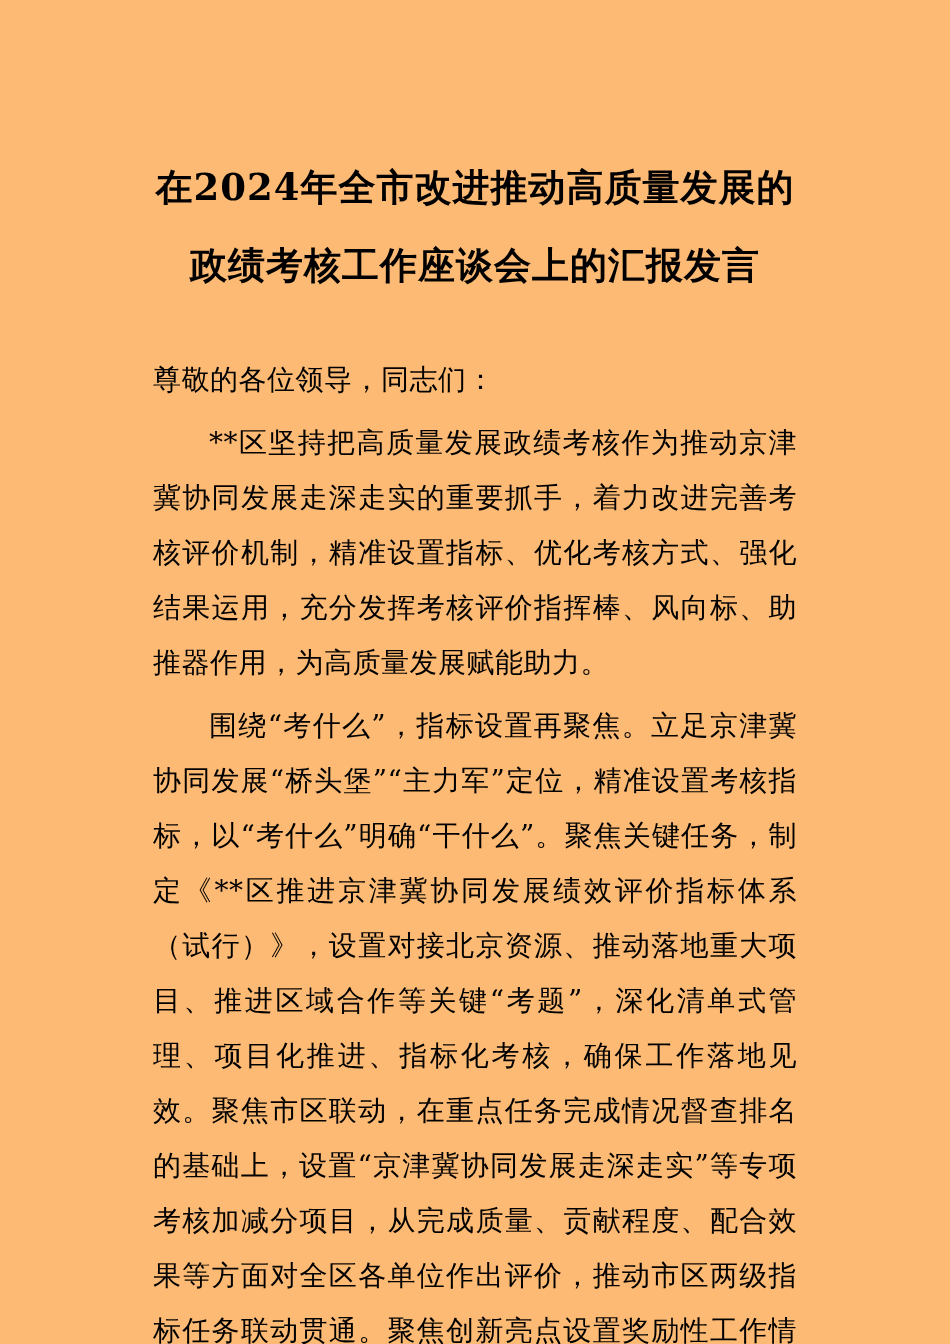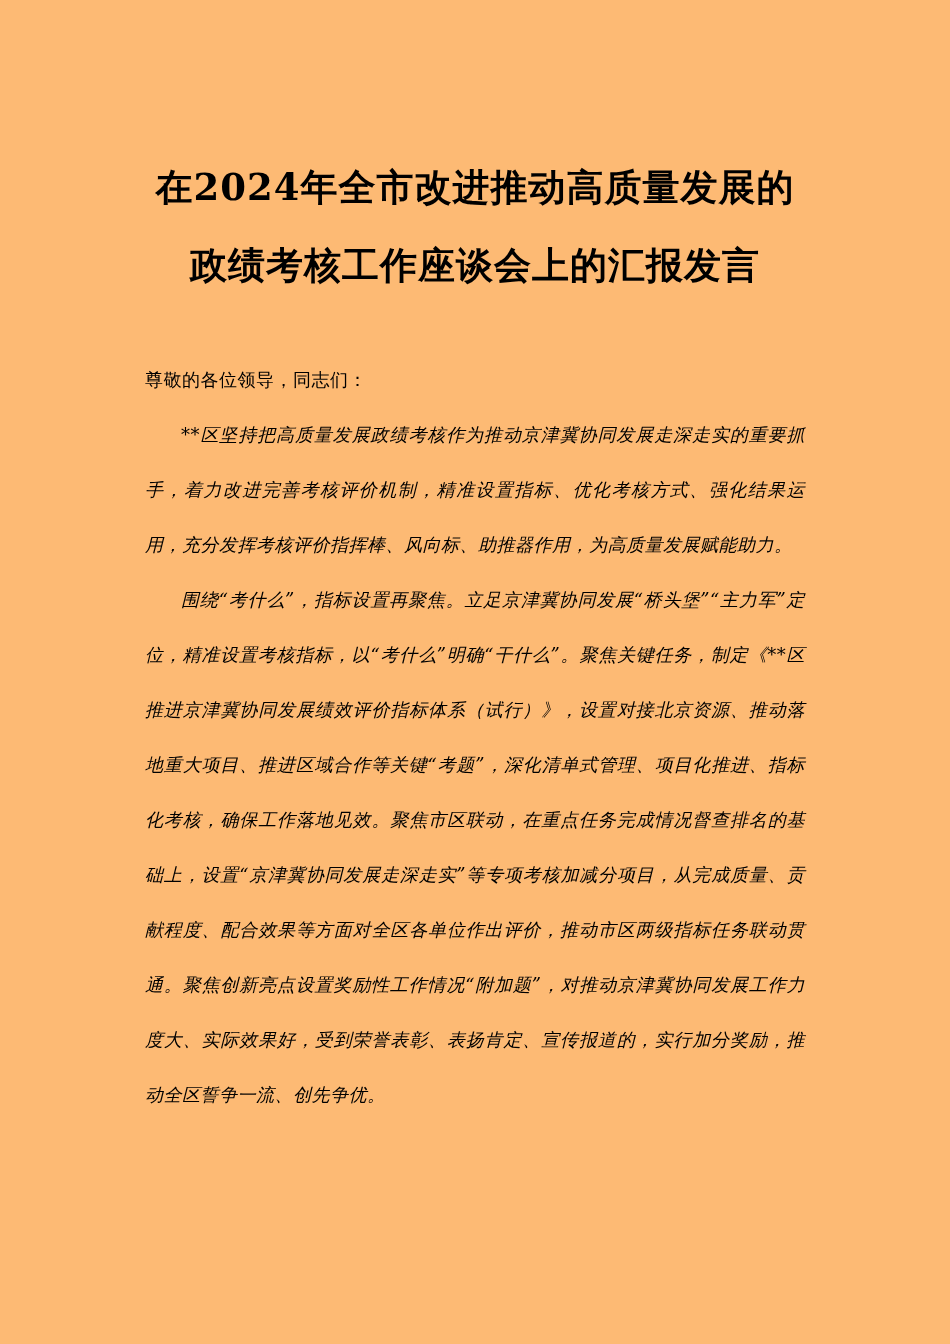--- a/index.html
+++ b/index.html
@@ -23,30 +23,29 @@
   }
   .doc-title {
     margin: 0 auto 48px auto;
     font-size: 37px;
     font-weight: 700;
     line-height: 78px;
     text-align: center;
     letter-spacing: 1px;
   }
   .doc-body p {
-    margin: 0;
-    font-size: 18px;
+    margin: 8px;
+    font-size: 28px;
     line-height: 55px;
     text-align: justify;
     text-justify: inter-ideograph;
     letter-spacing: 0.5px;
   }
   .doc-body p.indent {
     text-indent: 2em;
-    font-style: italic;
   }
 </style>
 </head>
 <body>
 
 <div class="page">
   <div class="content">
     <h1 class="doc-title">在2024年全市改进推动高质量发展的政绩考核工作座谈会上的汇报发言</h1>
     <div class="doc-body">
       <p>尊敬的各位领导，同志们：</p>

